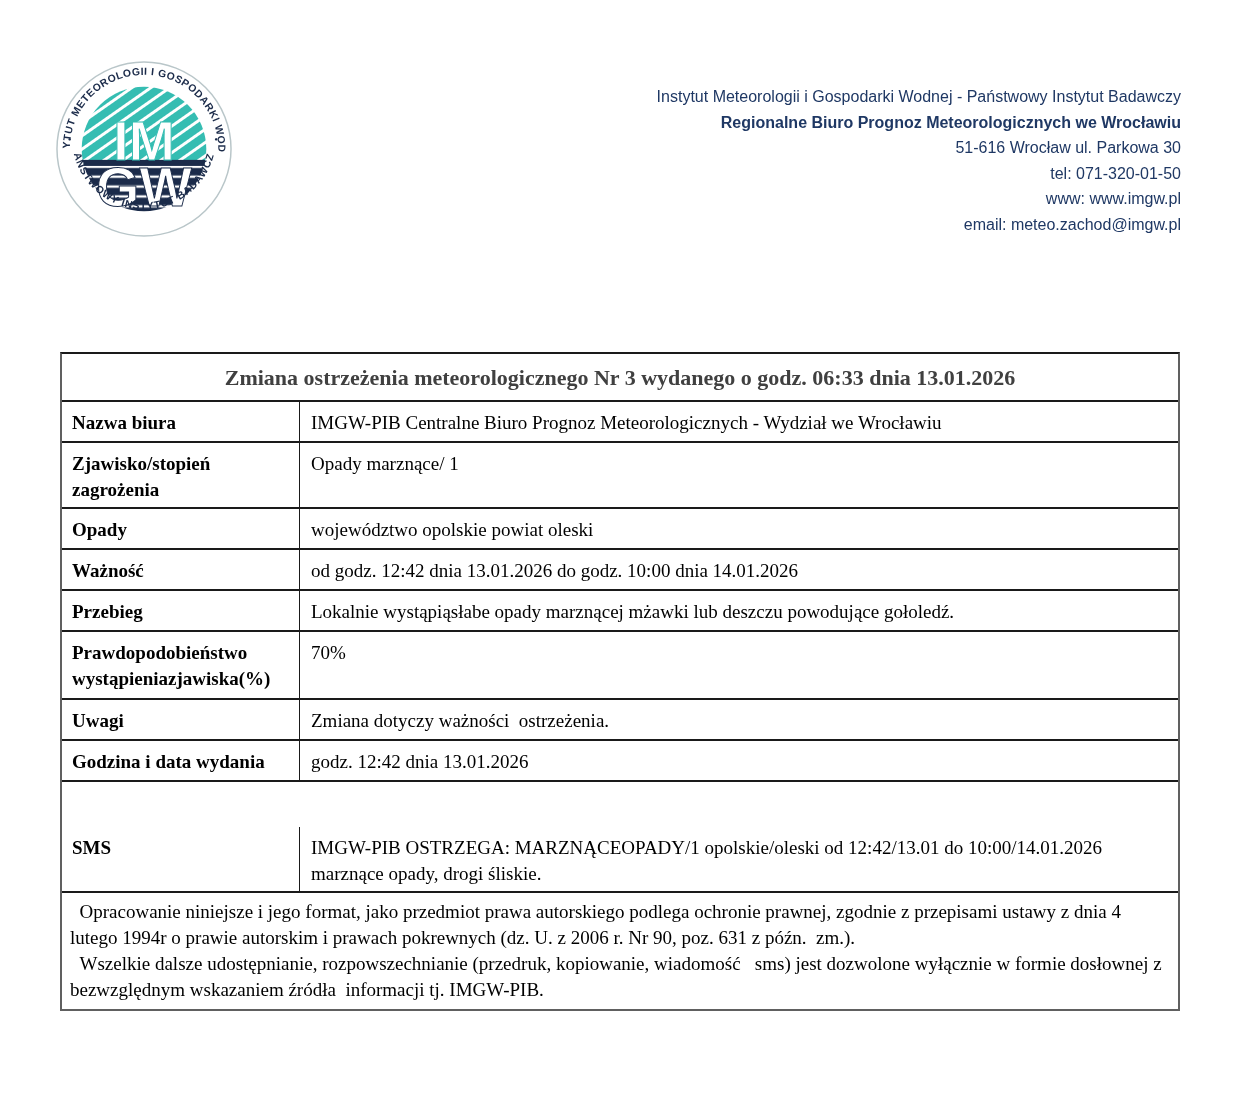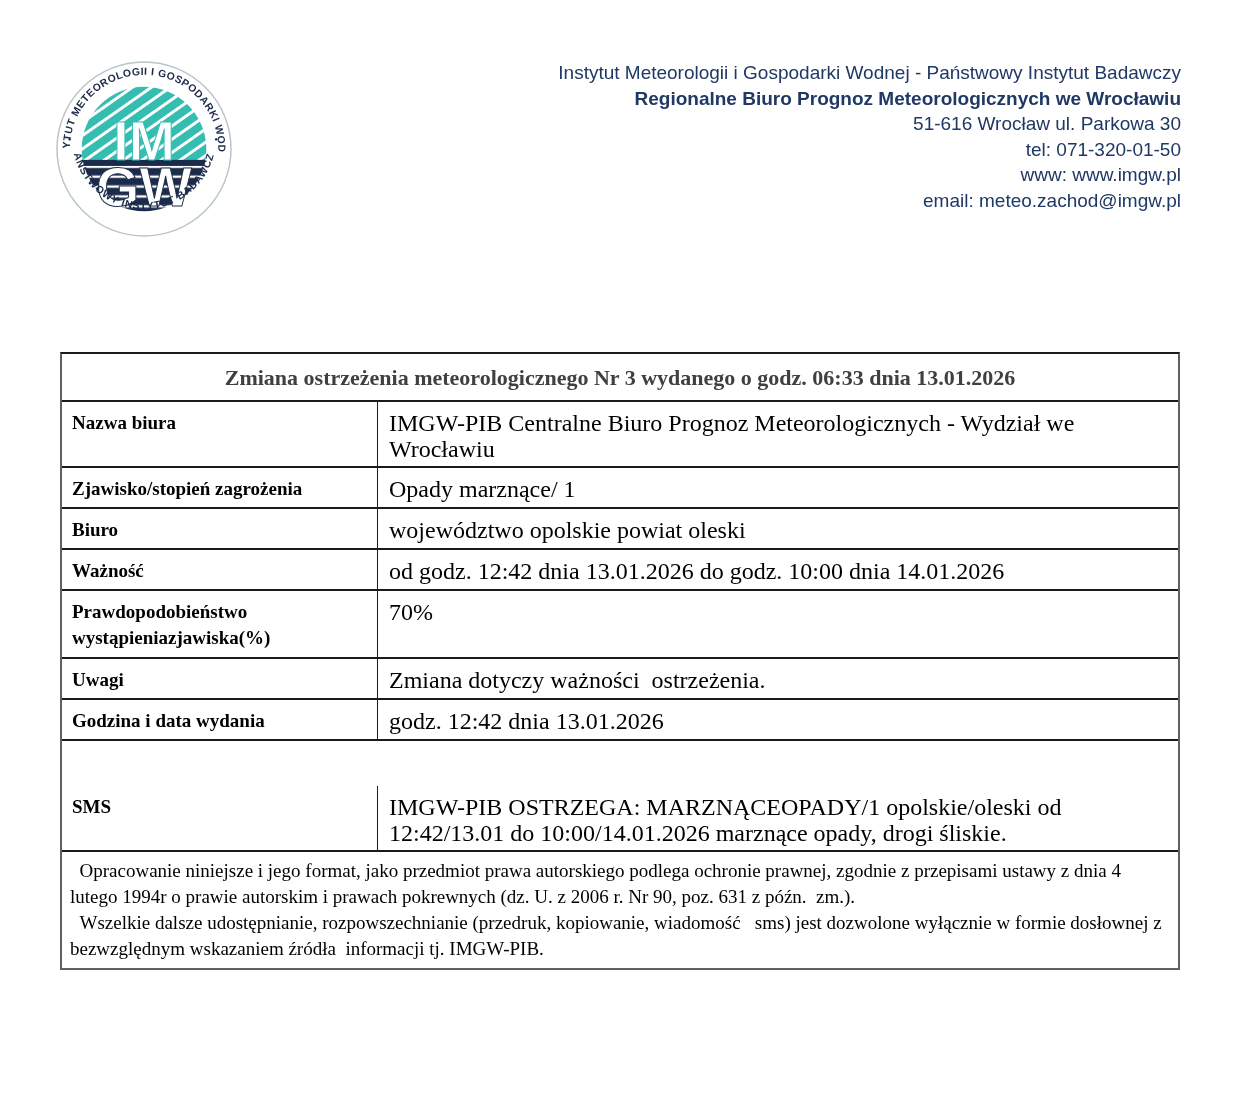--- a/index.html
+++ b/index.html
@@ -2,36 +2,36 @@
 <html><head>
 <meta charset="utf-8">
 <style>
   html,body{margin:0;padding:0;background:#fff;}
   #page{position:relative;width:1240px;height:1096px;background:#ffffff;overflow:hidden;
         font-family:"Liberation Serif", serif;color:#000;}
 
   
   #letterhead{position:absolute;left:0;top:0;width:1240px;height:260px;}
   #logo{position:absolute;left:55px;top:60px;width:178px;height:178px;}
-  #org-block{position:absolute;right:59px;top:60px;width:760px;text-align:right;
-             font-family:"Liberation Sans", sans-serif;color:#1F3864;font-size:19px;line-height:25.5px;}
+  #org-block{position:absolute;right:59px;top:84px;width:760px;text-align:right;
+             font-family:"Liberation Sans", sans-serif;color:#1F3864;font-size:16px;line-height:25.5px;}
   #org-block .bold{font-weight:bold;}
 
   
   #warning-table{position:absolute;left:60px;top:352px;width:1120px;
                  box-sizing:border-box;border:2px solid #606060;border-top:2px solid #1a1a1a;
                  background:#fff;}
   .t-row{display:flex;border-bottom:2px solid #1a1a1a;box-sizing:border-box;}
   .t-row:last-child{border-bottom:none;}
   .title-row{display:block;min-height:48px;border-bottom:2px solid #1a1a1a;
              text-align:center;padding-top:11px;box-sizing:border-box;}
   .title-row .ttl{color:#404040;font-weight:bold;font-size:22px;}
-  .cell-label{width:316px;box-sizing:border-box;border-right:1.5px solid #1a1a1a;
+  .cell-label{width:238px;box-sizing:border-box;border-right:1.5px solid #1a1a1a;
               padding:8px 8px 4px 10px;font-weight:bold;font-size:19px;line-height:26px;}
-  .cell-value{flex:1;box-sizing:border-box;padding:8px 14px 4px 11px;font-size:24px;
+  .cell-value{flex:1;box-sizing:border-box;padding:8px 14px 4px 11px;font-size:19px;
               line-height:26px;white-space:pre-wrap;}
   .cell-value b{font-weight:normal;}
   .h43{min-height:41px;}
   .h70{min-height:68px;}
   .h67{min-height:65px;margin-top:45px;}
   .footer-row{display:block;min-height:113px;padding:6px 14px 6px 8px;box-sizing:border-box;
               font-size:19px;line-height:26px;}
   .footer-row p{margin:0;white-space:pre-wrap;}
 </style>
 </head>
@@ -101,29 +101,33 @@
       <div class="cell-label">Nazwa biura</div>
       <div class="cell-value">IMGW-PIB Centralne Biuro Prognoz Meteorologicznych - Wydział we Wrocławiu</div>
     </div>
 
     <div class="t-row h43">
       <div class="cell-label">Zjawisko/stopień zagrożenia</div>
       <div class="cell-value">Opady marznące/ 1</div>
     </div>
 
     <div class="t-row h43">
-      <div class="cell-label">Biuro</div>
+      <div class="cell-label">Opady</div>
       <div class="cell-value"><span>województwo opolskie </span><b>powiat oleski</b></div>
     </div>
 
     <div class="t-row h43">
       <div class="cell-label">Ważność</div>
       <div class="cell-value">od godz. 12:42 dnia 13.01.2026 do godz. 10:00 dnia 14.01.2026</div>
     </div>
 
+    <div class="t-row h43">
+      <div class="cell-label">Przebieg</div>
+      <div class="cell-value">Lokalnie wystąpiąsłabe opady marznącej mżawki lub deszczu powodujące gołoledź.</div>
+    </div>
 
     <div class="t-row h70">
       <div class="cell-label">Prawdopodobieństwo wystąpieniazjawiska(%)</div>
       <div class="cell-value">70%</div>
     </div>
 
     <div class="t-row h43">
       <div class="cell-label">Uwagi</div>
       <div class="cell-value">Zmiana dotyczy ważności  ostrzeżenia.</div>
     </div>

